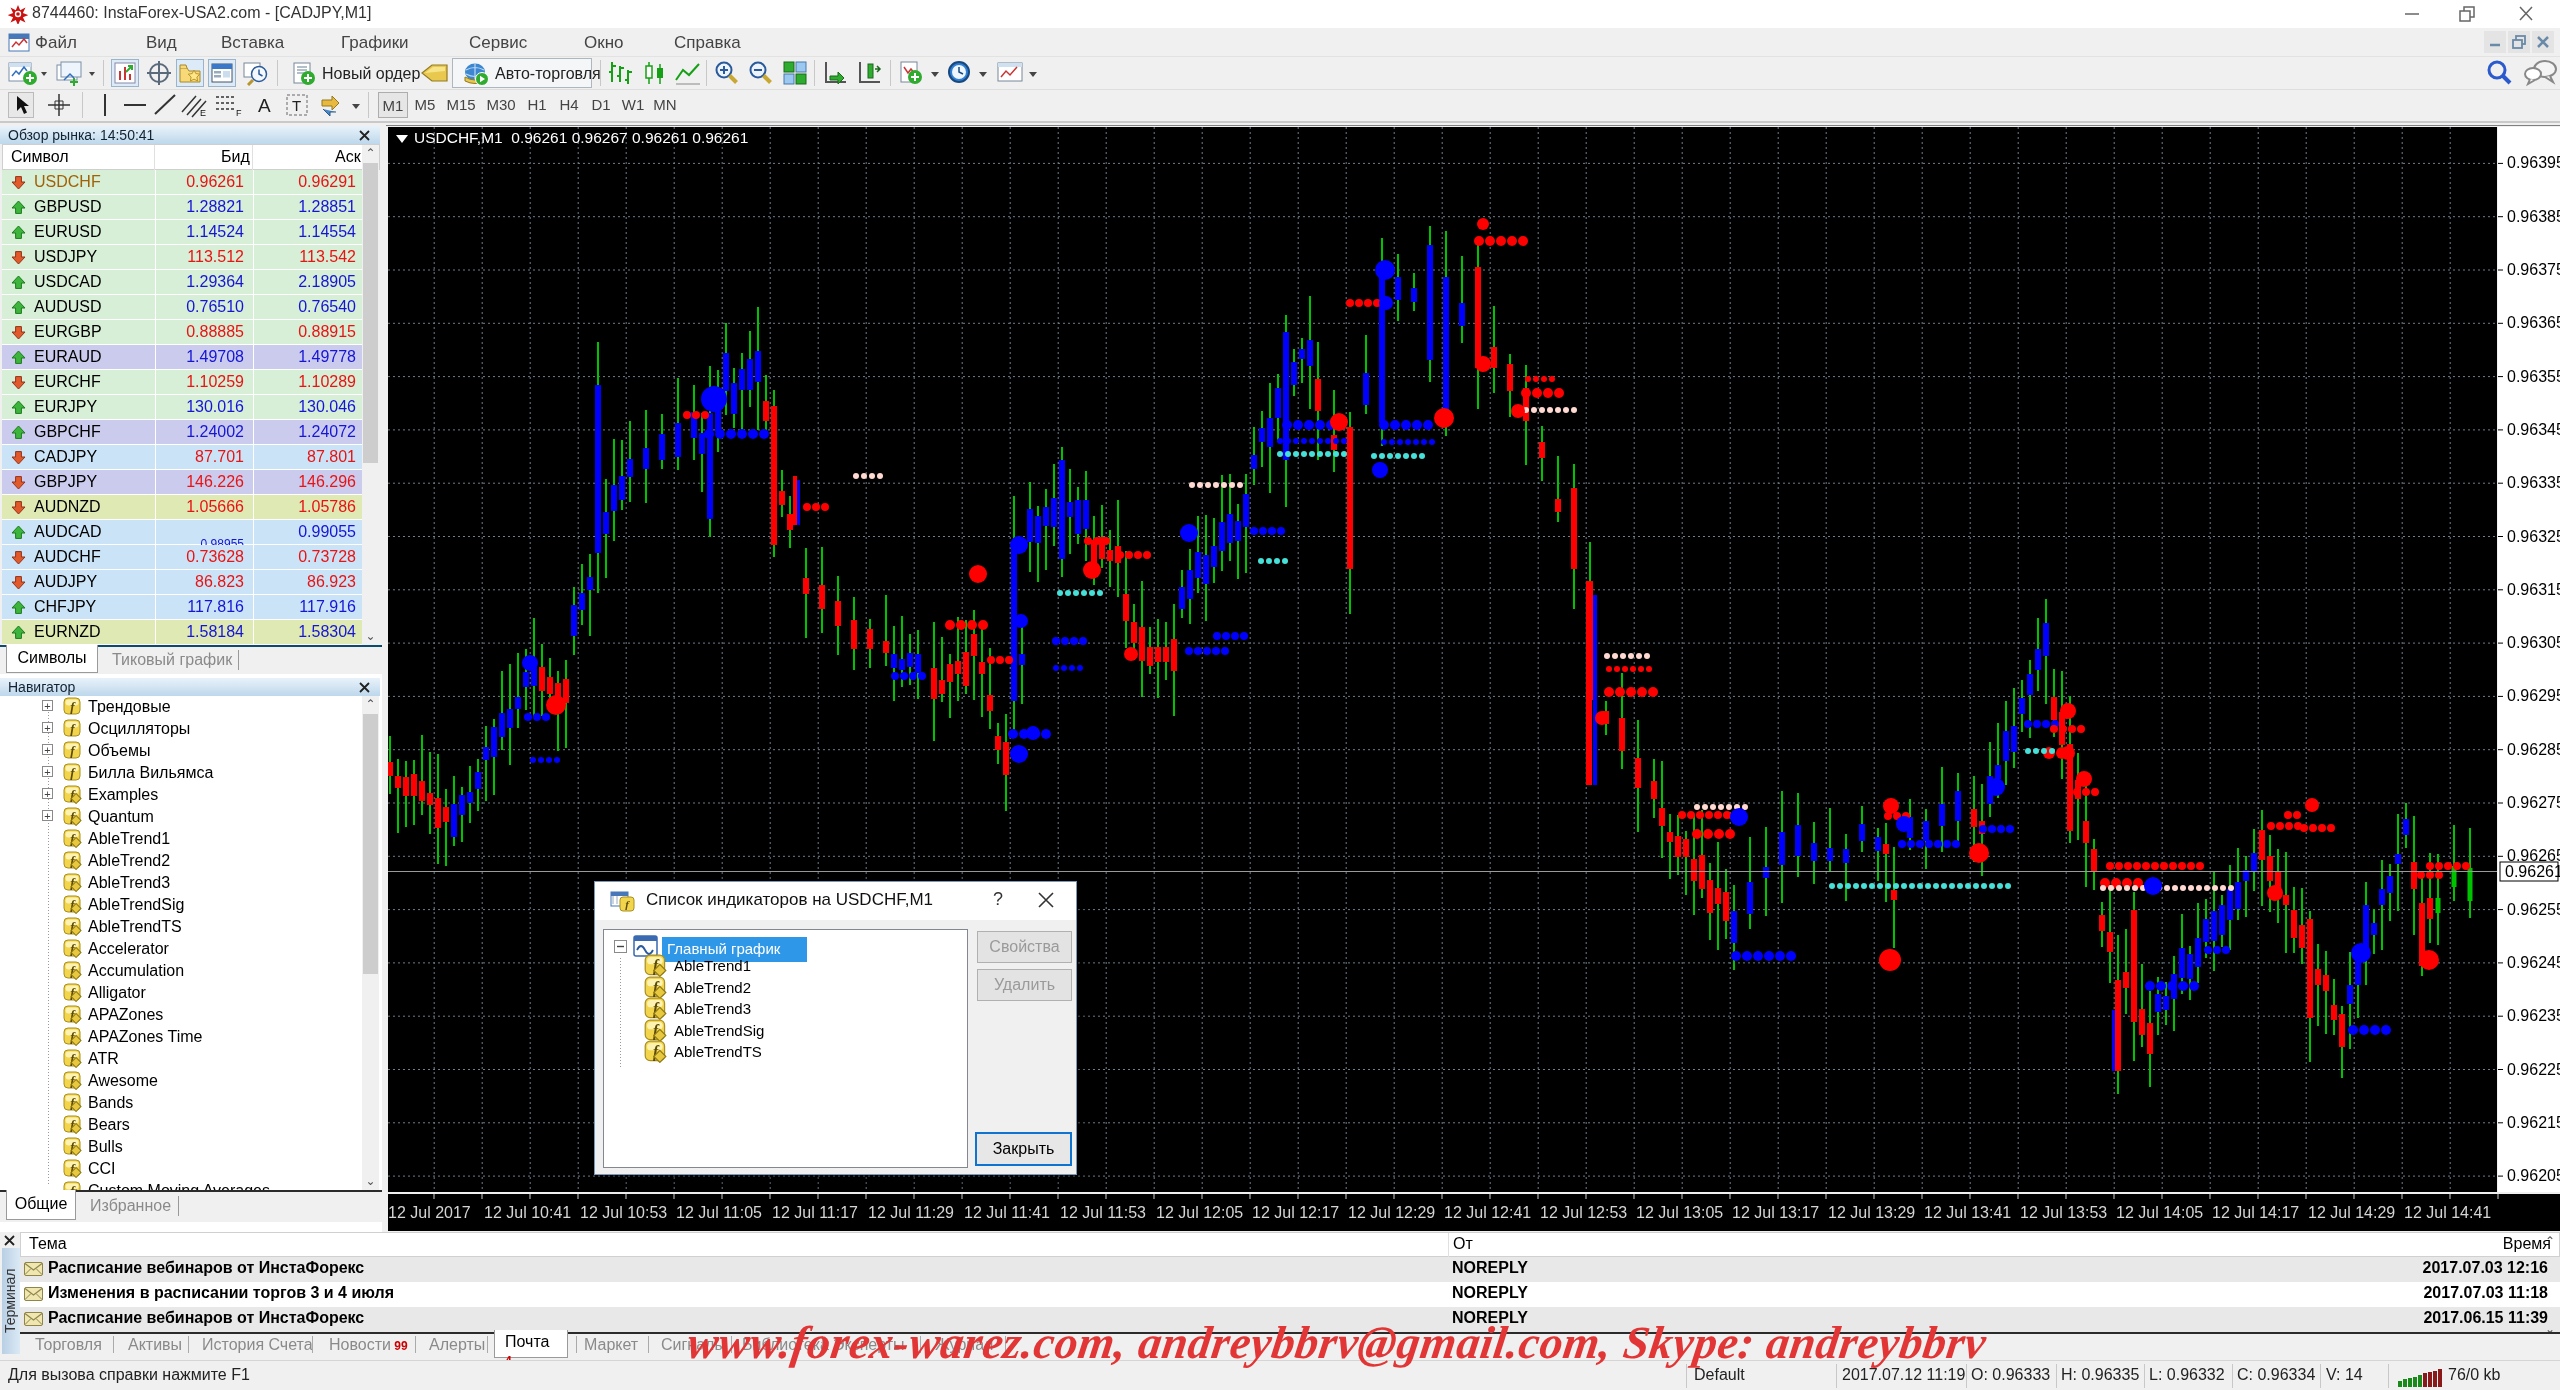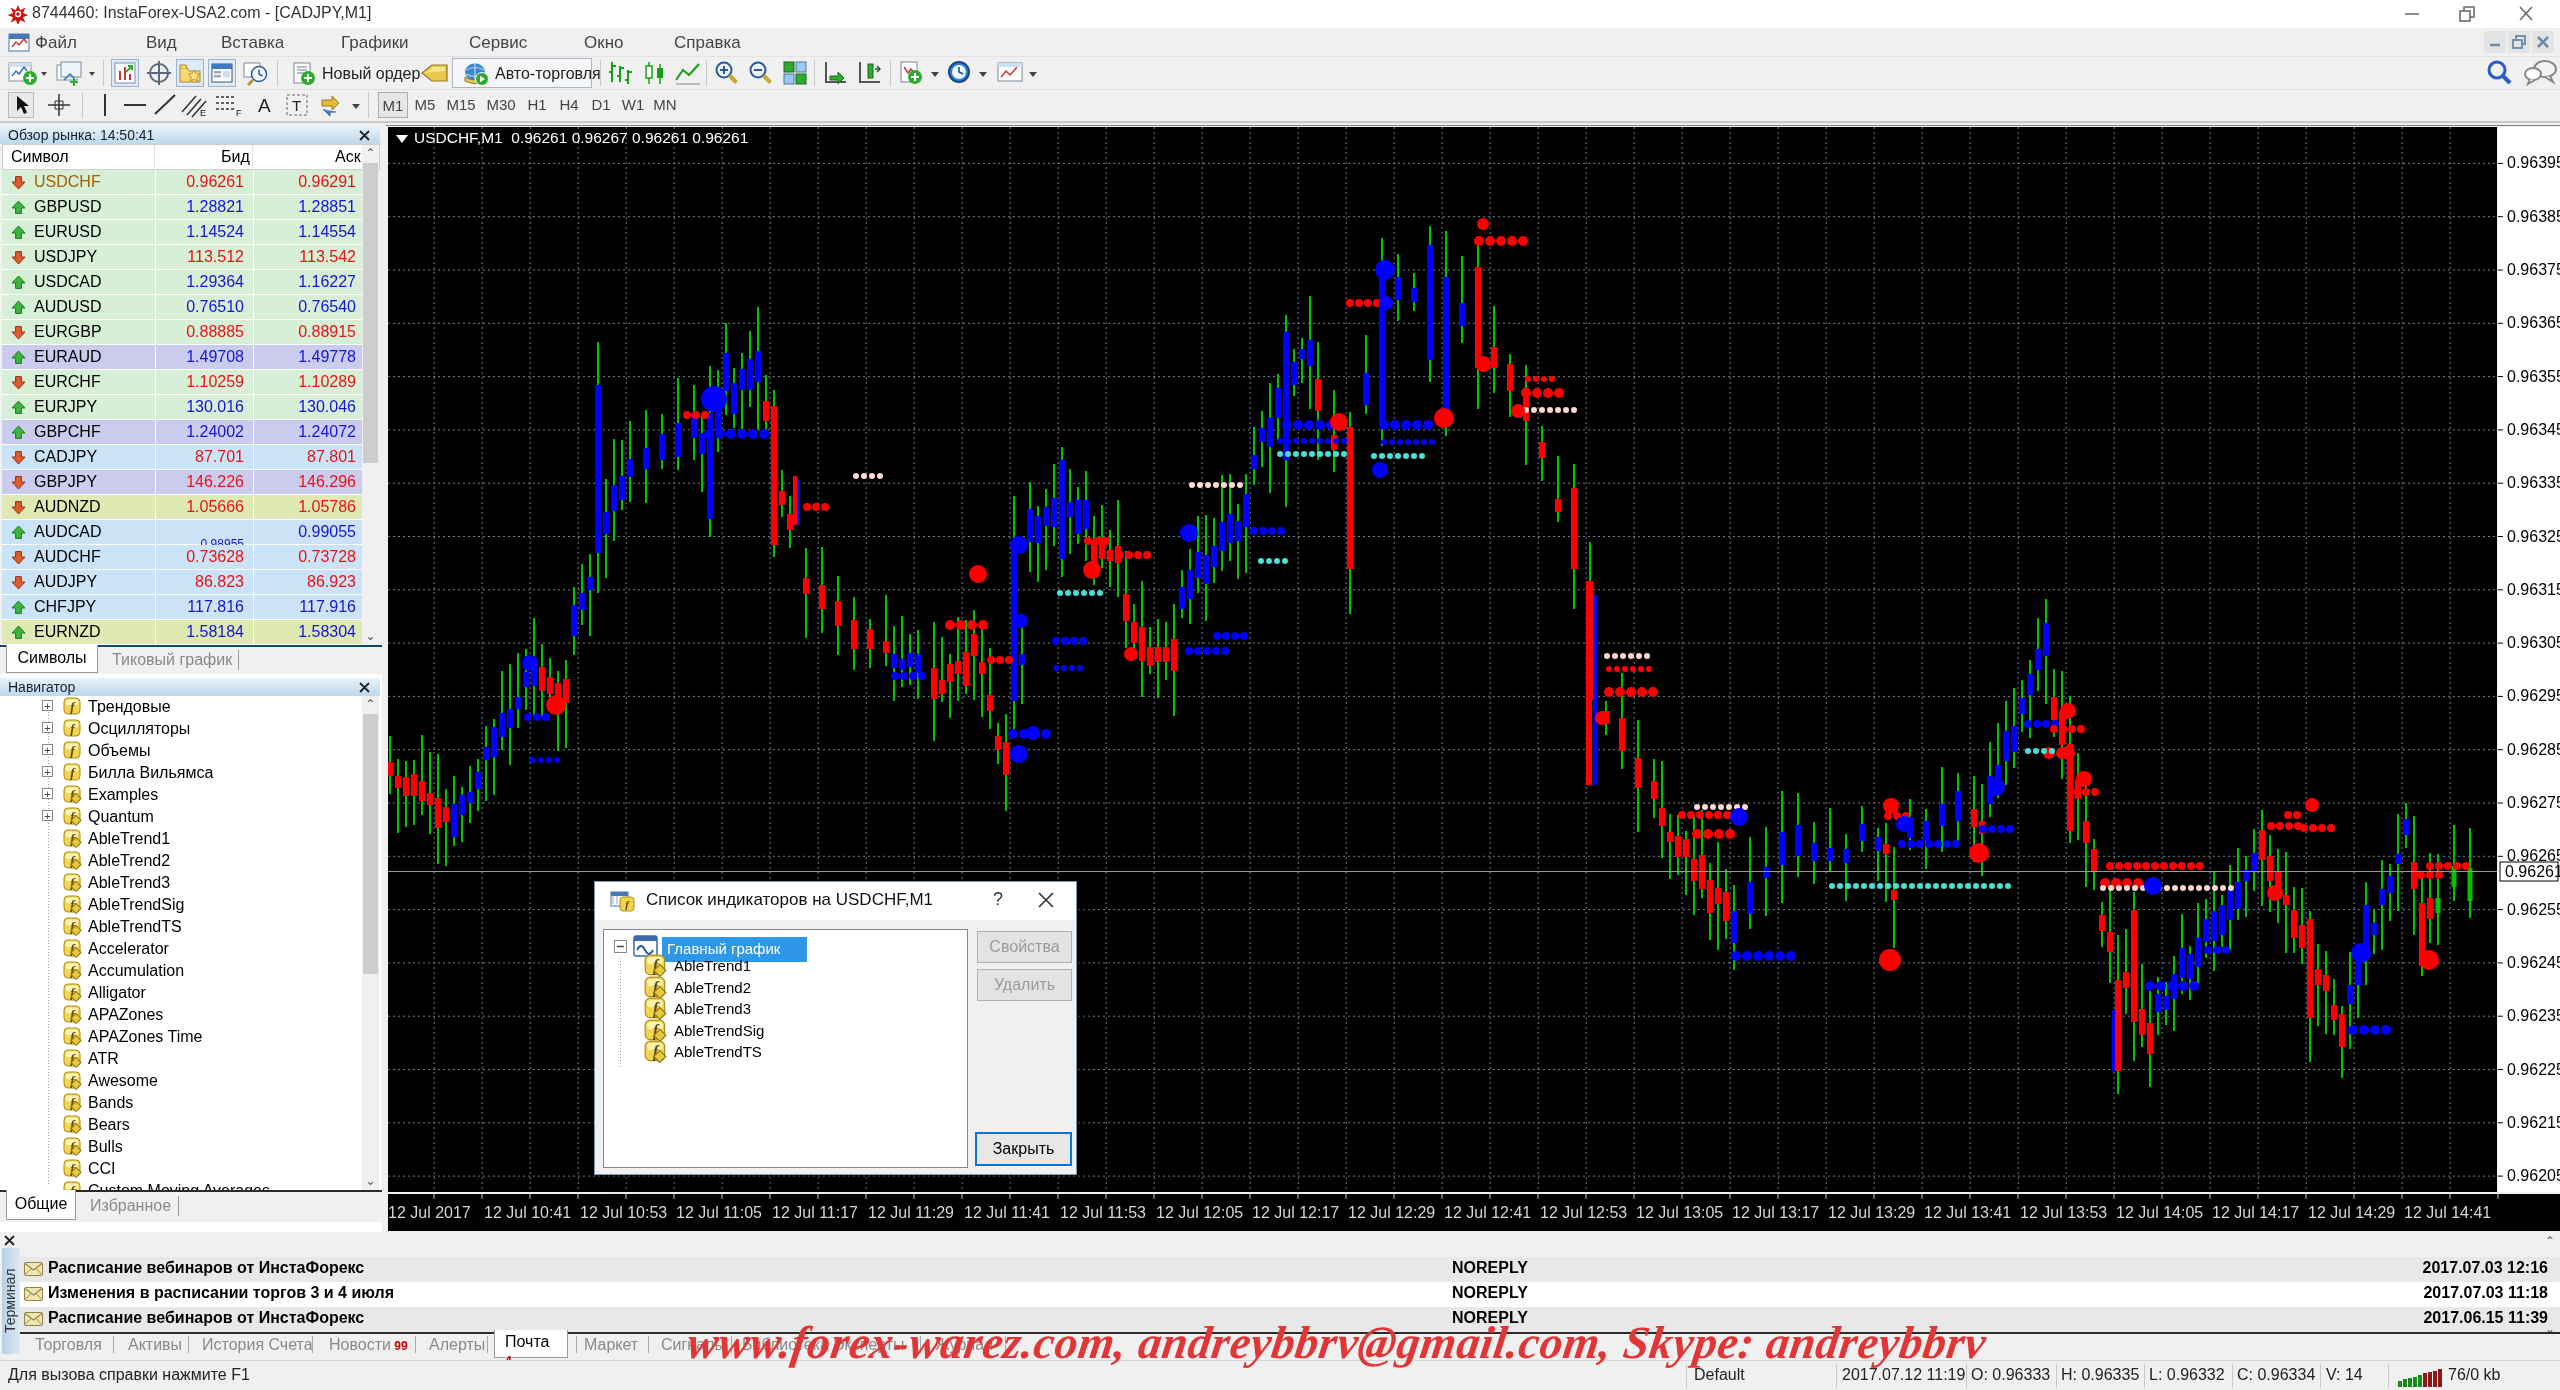--- a/index.html
+++ b/index.html
@@ -294,21 +294,21 @@
 <span style="position:absolute;right:6px;top:3px;font-size:16px;color:#e81414">113.542</span>
 <span style="position:absolute;left:153px;top:0;width:1px;height:25px;background:#fff"></span>
 <span style="position:absolute;left:251px;top:0;width:1px;height:25px;background:#fff"></span>
 </div>
 <div style="position:absolute;left:2px;top:270px;width:360px;height:25px;background:#d7eed7;border-bottom:1px solid #fff">
 <span style="position:absolute;left:8px;top:4px"><svg width="17" height="17" viewBox="0 0 17 17">
           <path d="M8.5 2 L15 9 L11.4 9 L11.4 14.4 L5.6 14.4 L5.6 9 L2 9 Z" fill="#3db53d" stroke="#1d7a1d" stroke-width="1"></path>
         </svg></span>
 <span style="position:absolute;left:32px;top:3px;font-size:16px;color:#000">USDCAD</span>
 <span style="position:absolute;right:118px;top:3px;font-size:16px;color:#1515d6">1.29364</span>
-<span style="position:absolute;right:6px;top:3px;font-size:16px;color:#1515d6">1.16227</span>
+<span style="position:absolute;right:6px;top:3px;font-size:16px;color:#1515d6">2.18905</span>
 <span style="position:absolute;left:153px;top:0;width:1px;height:25px;background:#fff"></span>
 <span style="position:absolute;left:251px;top:0;width:1px;height:25px;background:#fff"></span>
 </div>
 <div style="position:absolute;left:2px;top:295px;width:360px;height:25px;background:#d7eed7;border-bottom:1px solid #fff">
 <span style="position:absolute;left:8px;top:4px"><svg width="17" height="17" viewBox="0 0 17 17">
           <path d="M8.5 2 L15 9 L11.4 9 L11.4 14.4 L5.6 14.4 L5.6 9 L2 9 Z" fill="#3db53d" stroke="#1d7a1d" stroke-width="1"></path>
         </svg></span>
 <span style="position:absolute;left:32px;top:3px;font-size:16px;color:#000">AUDUSD</span>
 <span style="position:absolute;right:118px;top:3px;font-size:16px;color:#1515d6">0.76510</span>
 <span style="position:absolute;right:6px;top:3px;font-size:16px;color:#1515d6">0.76540</span>
@@ -1632,20 +1632,26 @@
 <path d="M396 135 l12 0 l-6 8 z" fill="#fff"></path>
 <text x="414" y="143" font-size="15.5" fill="#fff">USDCHF,M1&nbsp;&nbsp;0.96261 0.96267 0.96261 0.96261</text>
   </svg>
 <div class="abs" style="left:383px;top:125px;width:5px;height:1107px;background:#f0f0f0"></div>
 <div class="abs" style="left:386px;top:125px;width:2174px;height:1px;background:#808080"></div>
 <div class="abs" style="left:0;top:1232px;width:2560px;height:126px;background:#f0f0f0">
     <svg class="abs" style="left:3px;top:2px" width="14" height="14">
       <path d="M2 2 l9 9 M11 2 l-9 9" stroke="#222" stroke-width="1.8"></path>
     </svg>
     <div class="abs" style="left:2px;top:16px;width:18px;height:106px;background:linear-gradient(90deg,#dce9f5,#b8cfe4);writing-mode:vertical-rl;transform:rotate(180deg);font-size:14px;color:#333;text-align:center">Терминал</div>
+    <div class="abs" style="left:20px;top:0;width:2540px;height:25px;background:#fff;border:1px solid #d0d0d0">
+<span class="abs" style="left:8px;top:2px;font-size:16px;color:#000">Тема</span>
+<span class="abs" style="left:1432px;top:2px;font-size:16px;color:#000">От</span>
+<span class="abs" style="left:2450px;top:2px;width:80px;text-align:right;font-size:16px;color:#000">Время</span>
+<span class="abs" style="left:1427px;top:0;width:1px;height:25px;background:#e0e0e0"></span>
+    </div>
     <div class="abs" style="left:20px;top:25px;width:2540px;height:25px;background:#e8e8e8">
 <span class="abs" style="left:4px;top:5px"><svg width="19" height="14" viewBox="0 0 19 14">
           <rect x="0.5" y="0.5" width="18" height="13" rx="1.5" fill="#efe6b0" stroke="#8f854a"></rect>
           <path d="M1 1.5 L9.5 8 L18 1.5" fill="none" stroke="#8f854a" stroke-width="1.2"></path>
           <path d="M1 12.5 L7 6.5 M18 12.5 L12 6.5" fill="none" stroke="#8f854a" stroke-width="1"></path>
         </svg></span>
 <span class="abs" style="left:28px;top:2px;font-size:16px;font-weight:bold;color:#000">Расписание вебинаров от ИнстаФорекс</span>
 <span class="abs" style="left:1432px;top:2px;font-size:16px;font-weight:bold;color:#000">NOREPLY</span>
 <span class="abs" style="left:2398px;top:2px;width:130px;text-align:right;font-size:16px;font-weight:bold;color:#000">2017.07.03 12:16</span>
     </div>

